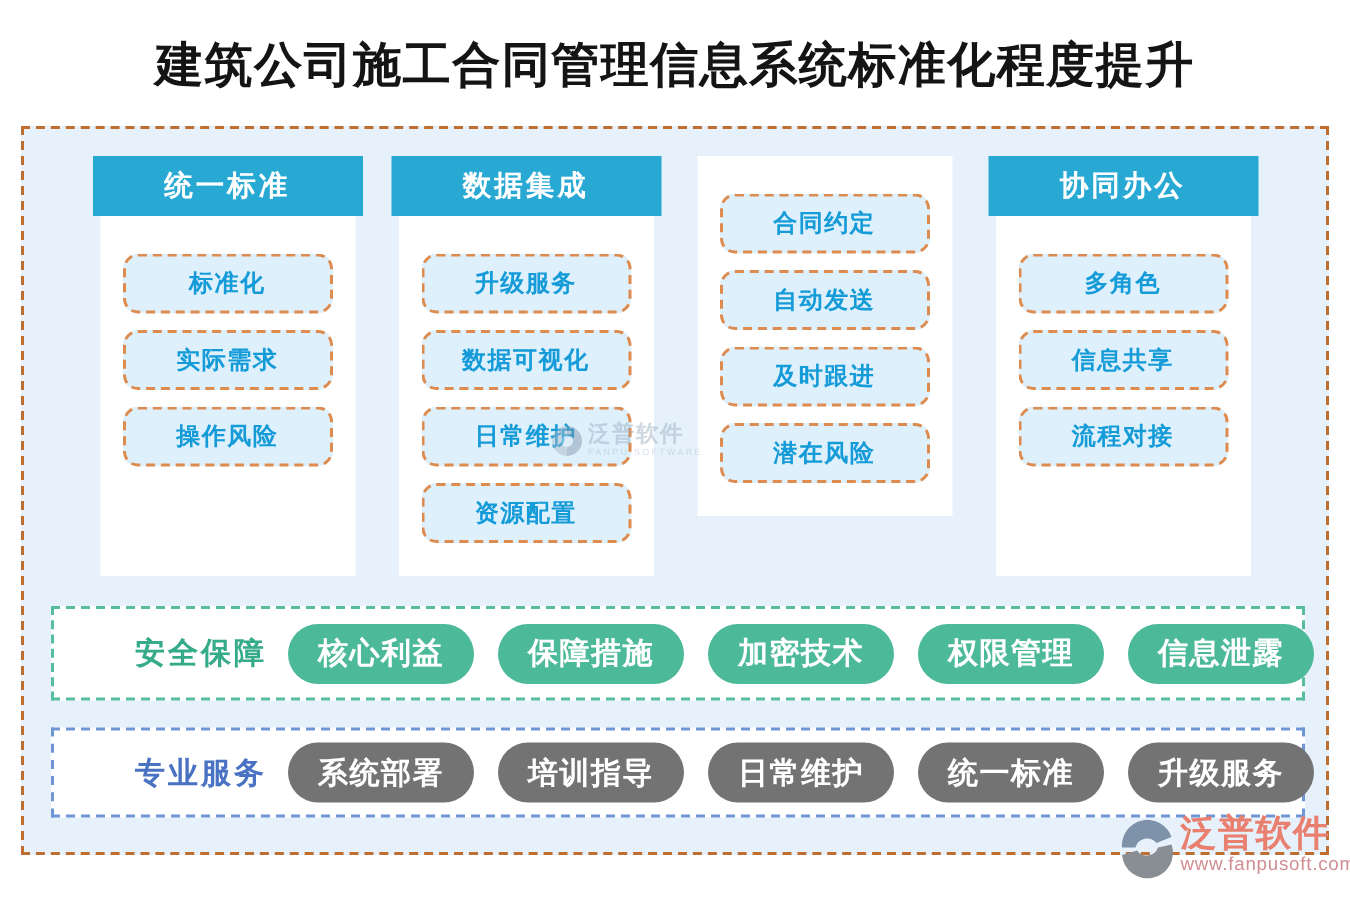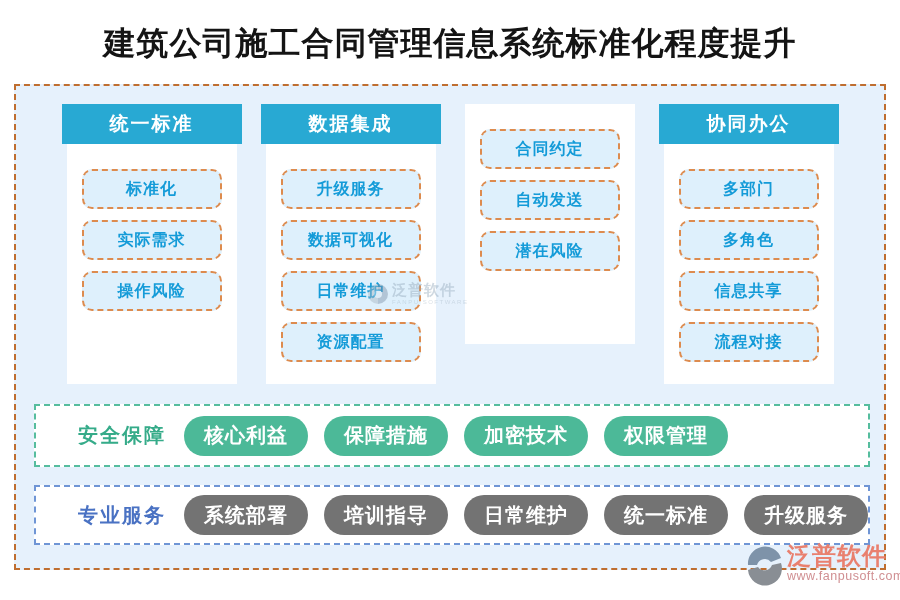--- a/index.html
+++ b/index.html
@@ -17,21 +17,21 @@
   .column{width:180px;}
   .col-header{height:40px;display:flex;align-items:center;justify-content:center;
     background:#28a9d3;color:#fff;font-size:19px;font-weight:700;letter-spacing:2px;}
   .col-body{background:#fff;margin:0 5px;height:240px;box-sizing:border-box;
     display:flex;flex-direction:column;align-items:center;padding-top:25px;gap:11px;}
   .chip{width:140px;height:40px;box-sizing:border-box;display:flex;align-items:center;justify-content:center;
     background:#def0fc;border:2px dashed #dd8b4e;border-radius:10px;
     color:#149bd8;font-size:16px;font-weight:700;letter-spacing:1px;}
 
   .band{position:absolute;left:18px;width:836px;box-sizing:border-box;background:#fff;
-    display:flex;align-items:center;}
+    display:flex;align-items:center;padding-left:12px;}
   .band-green{top:318px;height:63px;border:2px dashed #56bd9e;}
   .band-blue{top:399px;height:60px;border:2px dashed #6f95d5;}
   .band-label{margin-left:42px;width:92px;font-size:20px;font-weight:700;letter-spacing:2px;white-space:nowrap;}
   .label-green{color:#35ab89;}
   .label-blue{color:#4a72c3;}
   .pills{display:flex;gap:16px;margin-left:14px;}
   .pill{width:124px;height:40px;border-radius:20px;display:flex;align-items:center;justify-content:center;
     color:#fff;font-size:20px;font-weight:700;letter-spacing:1px;}
   .pill-green{background:#4cb998;}
   .pill-blue{background:#737373;}
@@ -76,41 +76,42 @@
             <div class="chip">升级服务</div>
             <div class="chip">数据可视化</div>
             <div class="chip">日常维护</div>
             <div class="chip">资源配置</div>
           </div>
         </div>
         <div class="column">
           <div class="col-body">
             <div class="chip">合同约定</div>
             <div class="chip">自动发送</div>
+            <div class="chip">及时跟进</div>
             <div class="chip">潜在风险</div>
           </div>
         </div>
         <div class="column">
           <div class="col-header">协同办公</div>
           <div class="col-body">
-            <div class="chip">多部门</div>
             <div class="chip">多角色</div>
             <div class="chip">信息共享</div>
             <div class="chip">流程对接</div>
           </div>
         </div>
       </div>
 
     <div class="band band-green">
       <span class="band-label label-green">安全保障</span>
       <div class="pills">
           <div class="pill pill-green">核心利益</div>
           <div class="pill pill-green">保障措施</div>
           <div class="pill pill-green">加密技术</div>
           <div class="pill pill-green">权限管理</div>
+          <div class="pill pill-green">信息泄露</div>
         </div>
     </div>
 
     <div class="band band-blue">
       <span class="band-label label-blue">专业服务</span>
       <div class="pills">
           <div class="pill pill-blue">系统部署</div>
           <div class="pill pill-blue">培训指导</div>
           <div class="pill pill-blue">日常维护</div>
           <div class="pill pill-blue">统一标准</div>

